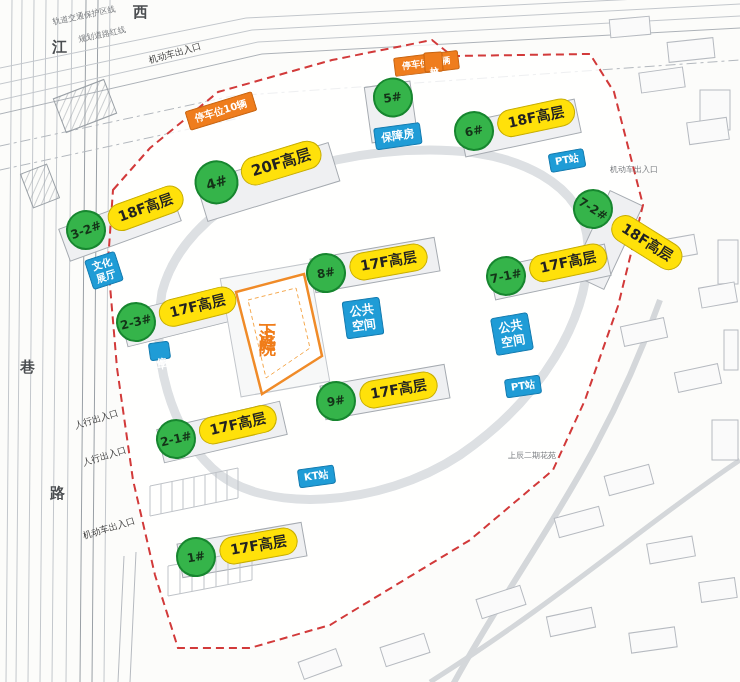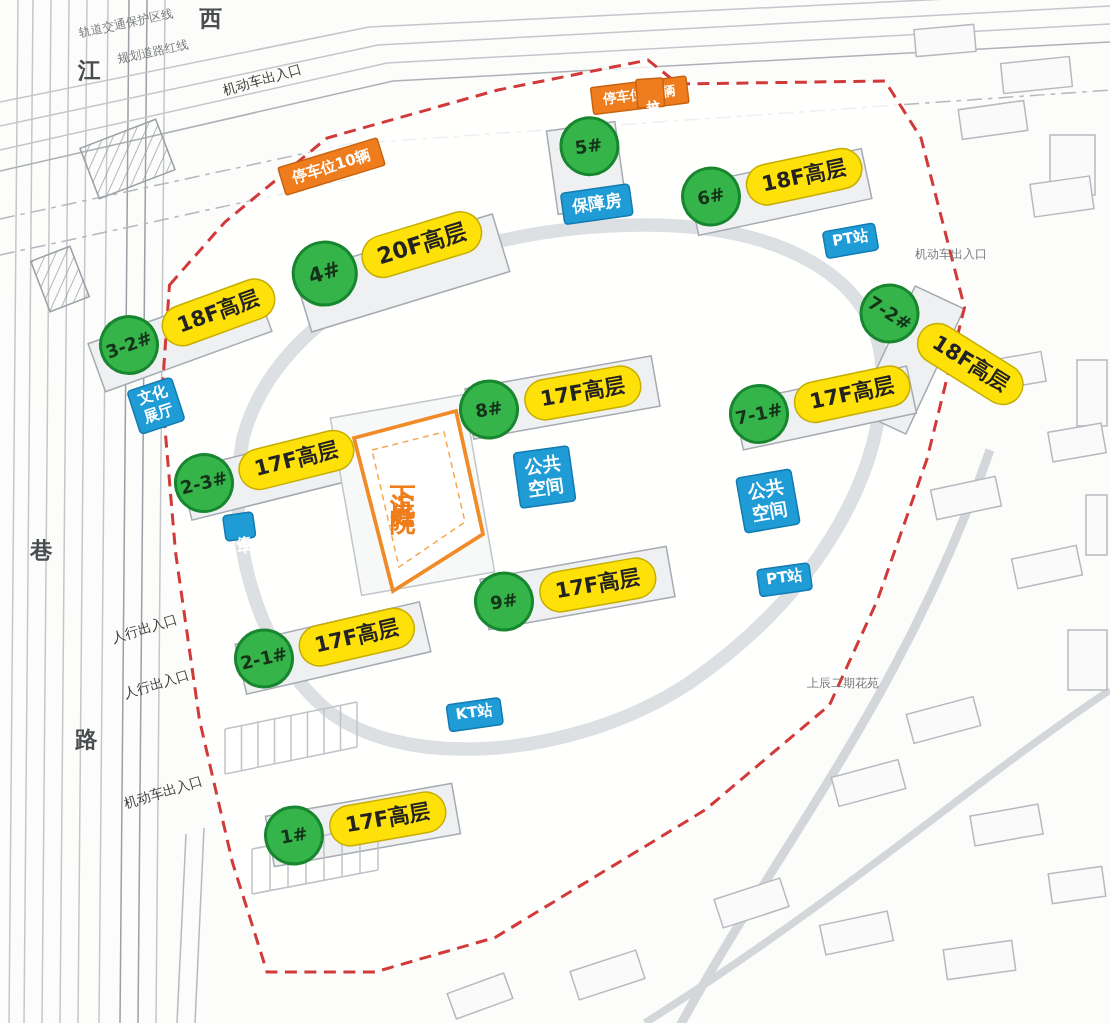--- a/index.html
+++ b/index.html
@@ -308,21 +308,21 @@
     <div class="orange-bar vert" style="left:424px;top:52px;transform:rotate(-4deg);">垃圾房</div>
     <div class="courtyard-text" style="left:257px;top:310px;">下沉庭院</div>
 
     <div class="anno" style="left:148px;top:47px;transform:rotate(-16deg);">机动车出入口</div>
     <div class="anno" style="left:74px;top:413px;transform:rotate(-17deg);">人行出入口</div>
     <div class="anno" style="left:82px;top:450px;transform:rotate(-17deg);">人行出入口</div>
     <div class="anno" style="left:82px;top:522px;transform:rotate(-17deg);">机动车出入口</div>
     <div class="anno tiny" style="left:52px;top:10px;transform:rotate(-12deg);">轨道交通保护区线</div>
     <div class="anno tiny" style="left:78px;top:29px;transform:rotate(-12deg);">规划道路红线</div>
     <div class="anno tiny" style="left:610px;top:164px;">机动车出入口</div>
-    <div class="anno tiny" style="left:538px;top:450px;">上辰二期花苑</div>
+    <div class="anno tiny" style="left:508px;top:450px;">上辰二期花苑</div>
 
     <div class="street-char" style="left:133px;top:3px;">西</div>
     <div class="street-char" style="left:52px;top:38px;">江</div>
     <div class="street-char" style="left:20px;top:358px;">巷</div>
     <div class="street-char" style="left:50px;top:484px;">路</div>
 
   </div>
 </div>
 
 </body></html>

